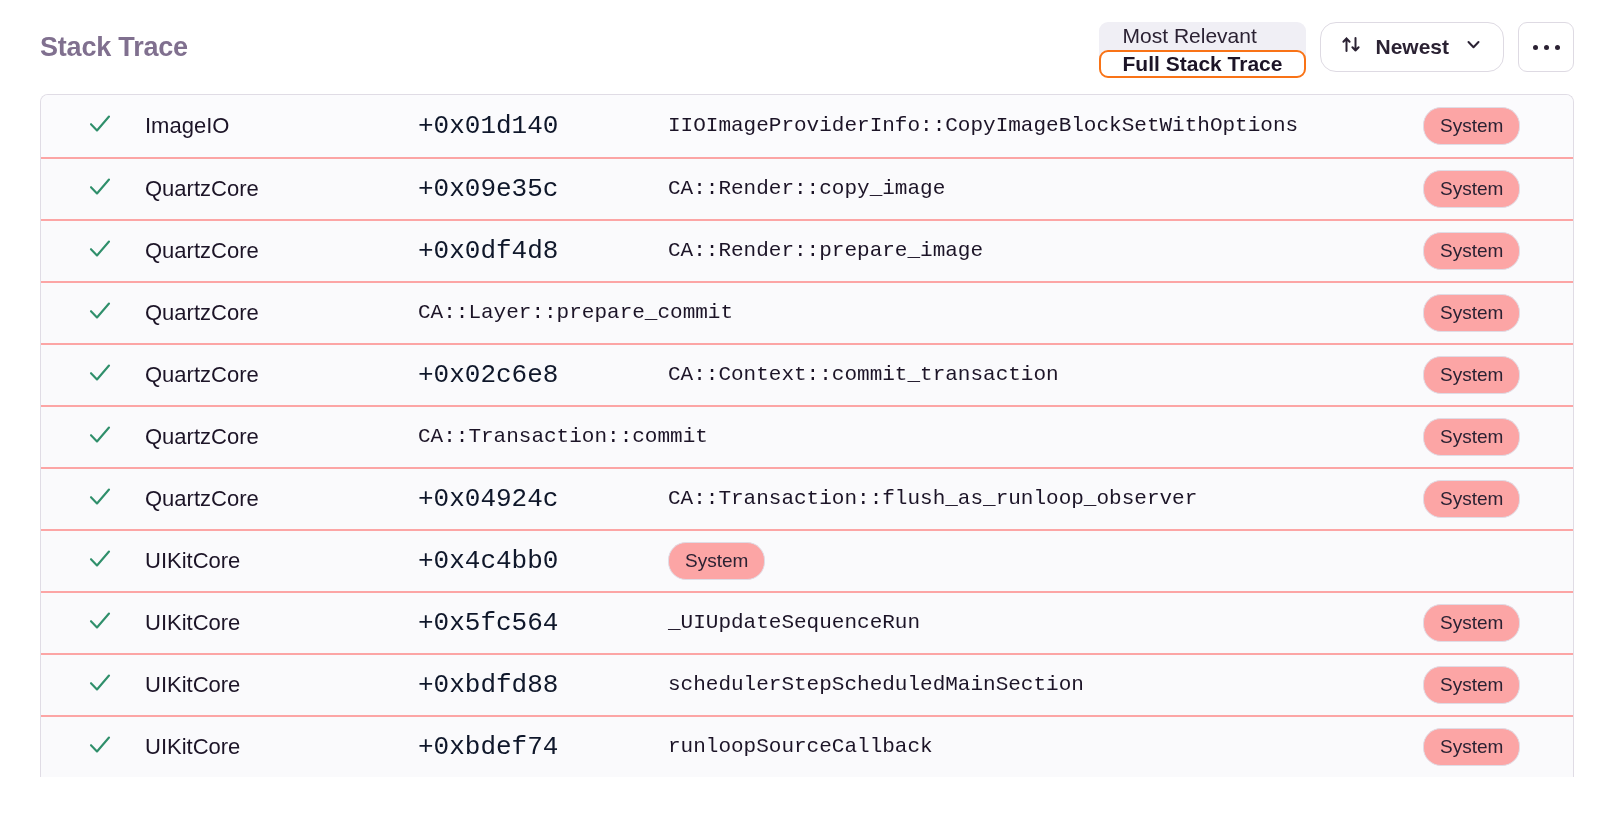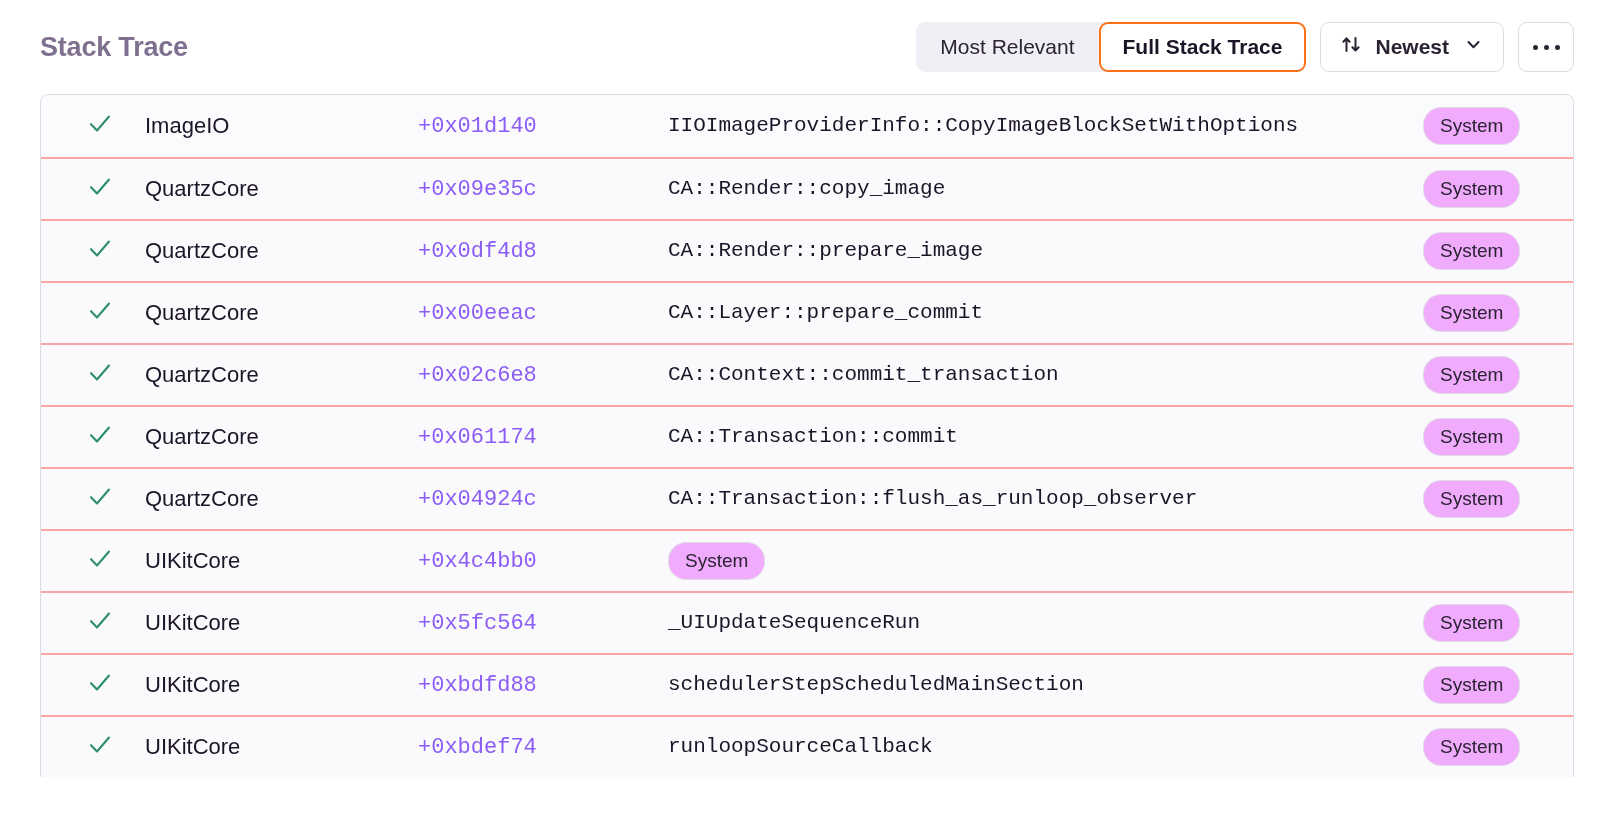--- a/index.html
+++ b/index.html
@@ -46,20 +46,21 @@
   }
 
   
   .segmented {
     display: flex;
     align-items: flex-start;
     background: #f0eff5;
     border-radius: 9px;
     height: 50px;
     box-sizing: border-box;
+    flex-direction: column;
   }
   .seg-btn {
     height: 50px;
     display: flex;
     align-items: center;
     padding: 0 22px;
     font-size: 21px;
     color: #2b2233;
     border-radius: 9px;
     box-sizing: border-box;
@@ -78,21 +79,21 @@
 
   
   .sort-btn {
     height: 50px;
     display: flex;
     align-items: center;
     gap: 13px;
     padding: 0 20px;
     background: #ffffff;
     border: 1px solid #dedae3;
-    border-radius: 9px;
+    border-radius: 16px;
     font-size: 21px;
     font-weight: bold;
     color: #2b2233;
     cursor: pointer;
     white-space: nowrap;
     box-sizing: border-box;
     font-family: "Liberation Sans", sans-serif;
   }
   .sort-icon { display: block; }
   .chevron { display: block; margin-left: 2px; }
@@ -157,22 +158,22 @@
     box-sizing: border-box;
     font-size: 22px;
     color: #1c1427;
     white-space: nowrap;
     overflow: hidden;
   }
 
   .col-offset {
     flex: 0 0 250px;
     box-sizing: border-box;
-    font-size: 22px;
-    color: #8b5cf6;
+    font-size: 26px;
+    color: #0f172a;
     font-family: "Liberation Mono", monospace;
     white-space: nowrap;
   }
 
   .col-func {
     flex: 1 1 auto;
     box-sizing: border-box;
     padding-right: 24px;
     font-size: 21px;
     line-height: 32px;
@@ -190,21 +191,21 @@
   }
 
   .badge {
     display: inline-flex;
     align-items: center;
     justify-content: center;
     height: 36px;
     padding: 0 16px;
     border: 1px solid #e0dce5;
     border-radius: 18px;
-    background: #f0abfc;
+    background: #fca5a5;
     font-size: 19px;
     color: #2b2233;
     white-space: nowrap;
   }
 </style>
 </head>
 <body>
 
 <div class="panel">
 
@@ -290,21 +291,20 @@
   </div>
       <div class="frame-row">
     <div class="col-check">
       <span>
         <svg width="26" height="26" viewBox="0 0 26 26" fill="none" aria-hidden="true">
           <path d="M4 13.2L10 19.5L22 5.5" stroke="#2f8f6b" stroke-width="2.1" stroke-linecap="round" stroke-linejoin="round"></path>
         </svg>
       </span>
     </div>
     <div class="col-module">QuartzCore</div>
-    <div class="col-offset">+0x00eeac</div>
     <div class="col-func">CA::Layer::prepare_commit</div>
     <div class="col-badge">
       <span class="badge">System</span>
     </div>
   </div>
       <div class="frame-row">
     <div class="col-check">
       <span>
         <svg width="26" height="26" viewBox="0 0 26 26" fill="none" aria-hidden="true">
           <path d="M4 13.2L10 19.5L22 5.5" stroke="#2f8f6b" stroke-width="2.1" stroke-linecap="round" stroke-linejoin="round"></path>
@@ -320,21 +320,20 @@
   </div>
       <div class="frame-row">
     <div class="col-check">
       <span>
         <svg width="26" height="26" viewBox="0 0 26 26" fill="none" aria-hidden="true">
           <path d="M4 13.2L10 19.5L22 5.5" stroke="#2f8f6b" stroke-width="2.1" stroke-linecap="round" stroke-linejoin="round"></path>
         </svg>
       </span>
     </div>
     <div class="col-module">QuartzCore</div>
-    <div class="col-offset">+0x061174</div>
     <div class="col-func">CA::Transaction::commit</div>
     <div class="col-badge">
       <span class="badge">System</span>
     </div>
   </div>
       <div class="frame-row">
     <div class="col-check">
       <span>
         <svg width="26" height="26" viewBox="0 0 26 26" fill="none" aria-hidden="true">
           <path d="M4 13.2L10 19.5L22 5.5" stroke="#2f8f6b" stroke-width="2.1" stroke-linecap="round" stroke-linejoin="round"></path>

